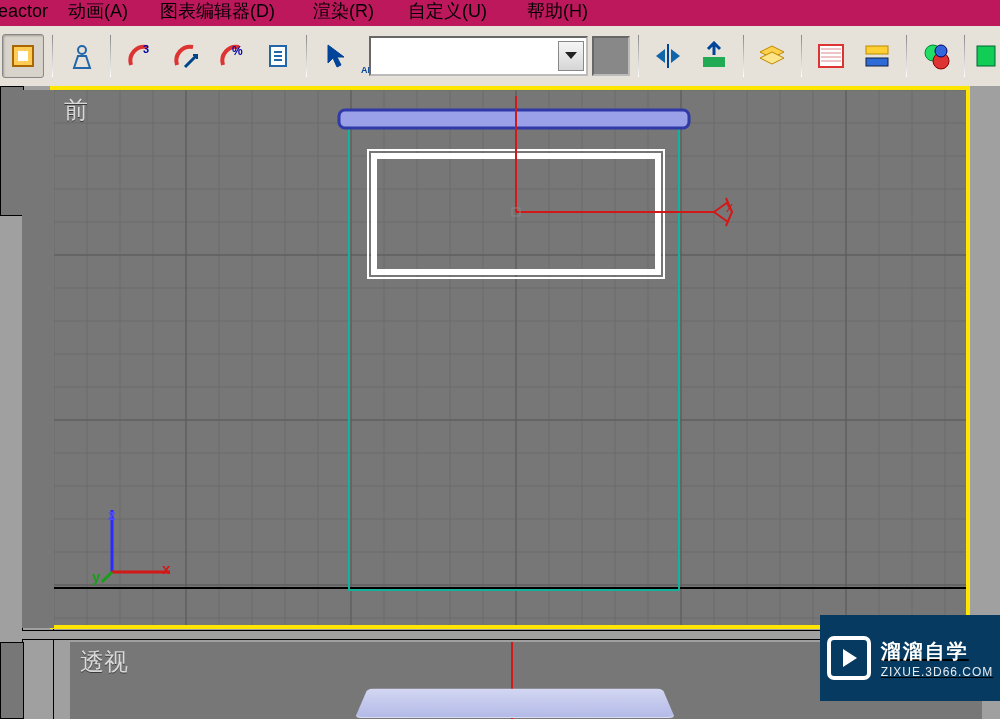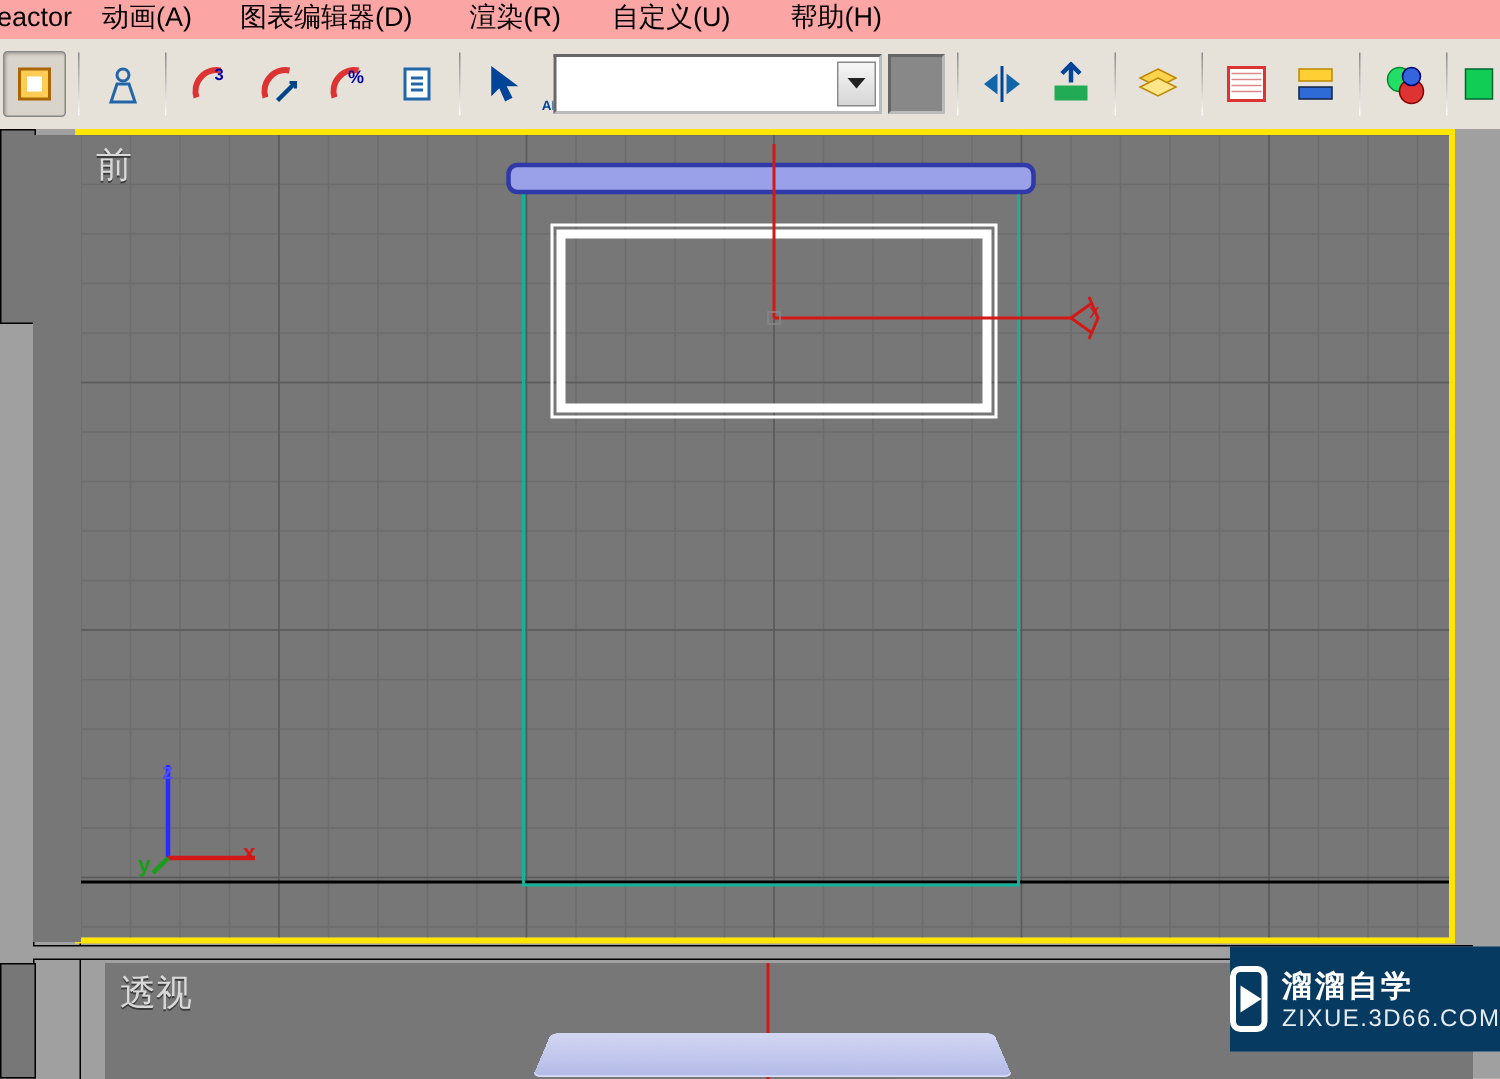--- a/index.html
+++ b/index.html
@@ -1,17 +1,17 @@
 <!DOCTYPE html>
 <html><head>
 <meta charset="utf-8">
 <style>
 html,body{margin:0;padding:0;width:1000px;height:719px;overflow:hidden;font-family:"Microsoft YaHei",SimSun,sans-serif;background:#a0a0a0;}
 
-.menu-bar{position:absolute;left:0;top:0;right:0;height:26px;background:#fca5a5;border-bottom:1px solid #808080;display:flex;align-items:center;}
+.menu-bar{position:absolute;left:0;top:0;right:0;height:26px;background:#be185d;border-bottom:1px solid #808080;display:flex;align-items:center;}
 .menu-item{font-size:18px;color:#000;padding:0 10px;height:26px;line-height:22px;white-space:nowrap;cursor:default;}
 
 .toolbar{position:absolute;left:0;top:26px;right:0;height:60px;background:#e6e2d9;border-bottom:1px solid #808080;display:flex;align-items:center;gap:4px;padding:0 2px;}
 .tool-btn{width:42px;height:42px;border:1px solid transparent;display:flex;align-items:center;justify-content:center;border-radius:3px;}
 .tool-btn.depressed{border:1px solid #888; background:#d8d4cb; box-shadow:inset 1px 1px 2px rgba(0,0,0,.25);}
 .tool-sep{width:1px;height:42px;background:linear-gradient(#888,#fff);margin:0 4px;}
 .name-dd{width:225px;height:36px;border:2px inset #bbb;background:#fff;display:flex;align-items:center;justify-content:flex-end;padding-right:2px;}
 .name-dd .dd-btn{width:24px;height:28px;background:linear-gradient(#f6f6f6,#d6d6d6);border:1px solid #888;display:flex;align-items:center;justify-content:center;}
 
 .swatch{width:36px;height:36px;border:2px inset #bbb;background:#888;}
@@ -21,26 +21,26 @@
 .vp{position:absolute;background:#777;}
 .vp-corner-tl{left:0;top:0;width:22px;height:128px;border:1px solid #000;}
 .vp-front{left:54px;top:90px;width:912px;height:538px;outline:4px solid #ffe600;background:#777;}
 .vp-front::before{content:"";position:absolute;left:-32px;top:0;width:32px;height:538px;background:#777;} 
 .vp-persp{left:70px;top:638px;width:912px;height:75px;background:#777;}
 .vp-persp-left{left:0;top:638px;width:22px;height:75px;background:#777;border:1px solid #000;}
 .vp-label{position:absolute;left:10px;top:4px;color:#d9d9d9;font-size:24px;font-family:SimSun,serif;text-shadow:0 1px 0 rgba(0,0,0,.5);}
 
 .grid{position:absolute;left:0;top:0;right:0;bottom:0;pointer-events:none;}
 
-.watermark{position:absolute;right:0;bottom:18px;width:180px;height:70px;background:#063a61;display:flex;align-items:center;justify-content:center;gap:10px;}
+.watermark{position:absolute;right:0;bottom:18px;width:180px;height:86px;background:#063a61;display:flex;align-items:center;justify-content:center;gap:10px;text-decoration:underline;}
 .watermark-play{width:36px;height:36px;border:4px solid #fff;border-radius:7px;display:flex;align-items:center;justify-content:center;}
 .watermark-play::after{content:"";border-left:14px solid #fff;border-top:9px solid transparent;border-bottom:9px solid transparent;margin-left:3px;}
 .watermark-text{color:#fff;display:flex;flex-direction:column;align-items:flex-start;}
 .watermark-text .t1{font-size:20px;font-weight:700;letter-spacing:2px;}
-.watermark-text .t2{font-size:16px;letter-spacing:1px;opacity:.9;}
+.watermark-text .t2{font-size:12px;letter-spacing:1px;opacity:.9;}
 
 .right-strip{position:absolute;right:0;top:86px;width:18px;bottom:0;background:#e6e2d9;}
 .right-strip .tab{width:18px;height:70px;border:1px solid #888;background:#e6e2d9;margin-top:4px;}
 .right-strip .tab.ysel{background:#ffe965;}
 
 .sash-h{position:absolute;left:22px;top:629px;right:18px;height:8px;background:#a0a0a0;border-top:1px solid #000;border-bottom:1px solid #000;}
 .sash-v{position:absolute;left:22px;top:90px;width:30px;height:624px;background:#a0a0a0;border-left:1px solid #000;border-right:1px solid #000;}
 
 .persp-shape{position:absolute;left:285px;top:16px;width:320px;height:60px;border-radius:6px;
   background:linear-gradient(180deg,#d3d7f2 0%,#c0c6ec 60%,#b2b9e6 100%);

